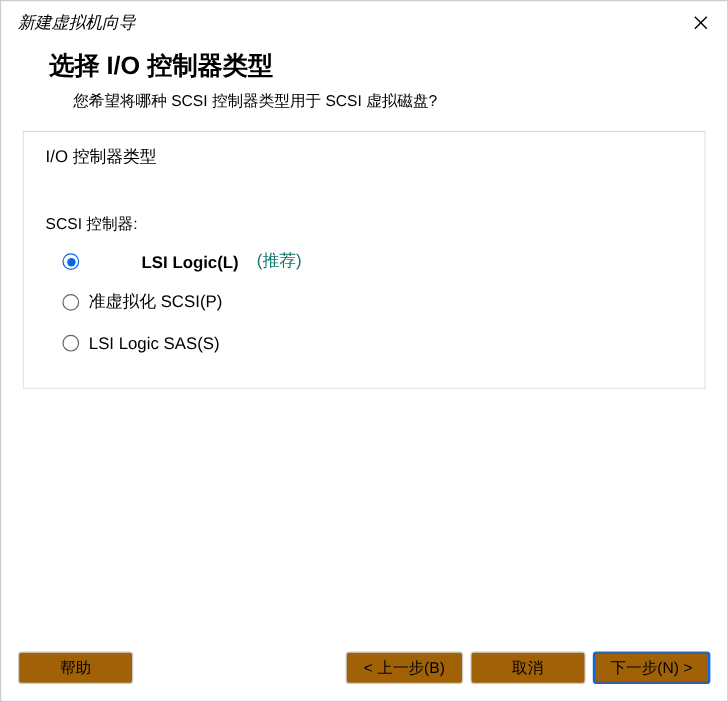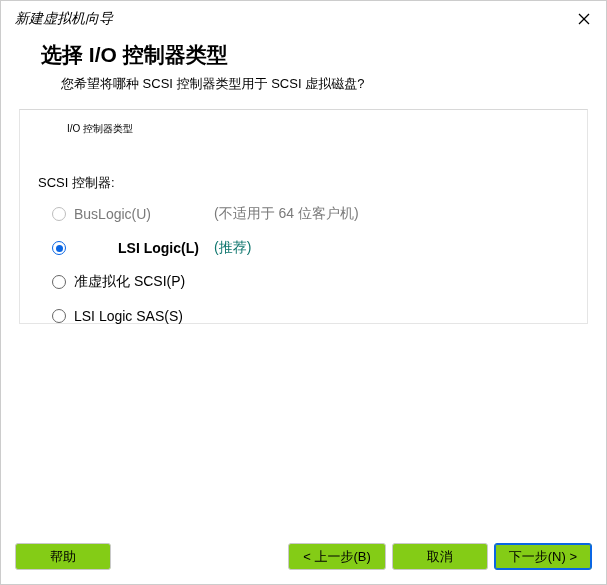--- a/index.html
+++ b/index.html
@@ -55,23 +55,22 @@
     flex: 1;
     padding: 0 18px 18px 18px;
   }
   .panel {
     border: 1px solid #e5e5e5;
     border-top: 1px solid #d8d8d8;
     padding: 12px 18px 18px 18px;
     height: 215px;
   }
   .panel-title {
-    font-size: 10px;
+    font-size: 14px;
     margin-bottom: 12px;
-    margin-left: 29px;
   }
   .group-label {
     font-size: 13px;
     margin-bottom: 12px;
     margin-top: 38px;
   }
   .options {
     padding-left: 14px;
   }
   .option-row {
@@ -116,21 +115,21 @@
 
   
   .footer {
     display: flex;
     align-items: center;
     padding: 8px 14px 14px 14px;
   }
   .btn {
     height: 27px;
     padding: 0 14px;
-    background: #84cc16;
+    background: #a16207;
     border: 1px solid #c9c9c9;
     border-radius: 3px;
     font-size: 13px;
     font-family: inherit;
     cursor: pointer;
     display: inline-flex;
     align-items: center;
     justify-content: center;
     min-width: 96px;
   }
@@ -161,25 +160,20 @@
   <div class="header-sub">您希望将哪种 SCSI 控制器类型用于 SCSI 虚拟磁盘?</div>
 </div>
 
 <div class="content">
   <div class="panel">
     <div class="panel-title">I/O 控制器类型</div>
     <div class="group-label">SCSI 控制器:</div>
 
     <div class="options">
 
-      <div class="option-row disabled">
-        <span class="radio"></span>
-        <span class="option-label">BusLogic(U)</span>
-        <span class="option-note">(不适用于 64 位客户机)</span>
-      </div>
 
       <div class="option-row selected-row">
         <span class="radio selected"></span>
         <span class="option-label">LSI Logic(L)</span>
         <span class="option-note">(推荐)</span>
       </div>
 
       <div class="option-row">
         <span class="radio"></span>
         <span class="option-label">准虚拟化 SCSI(P)</span>

